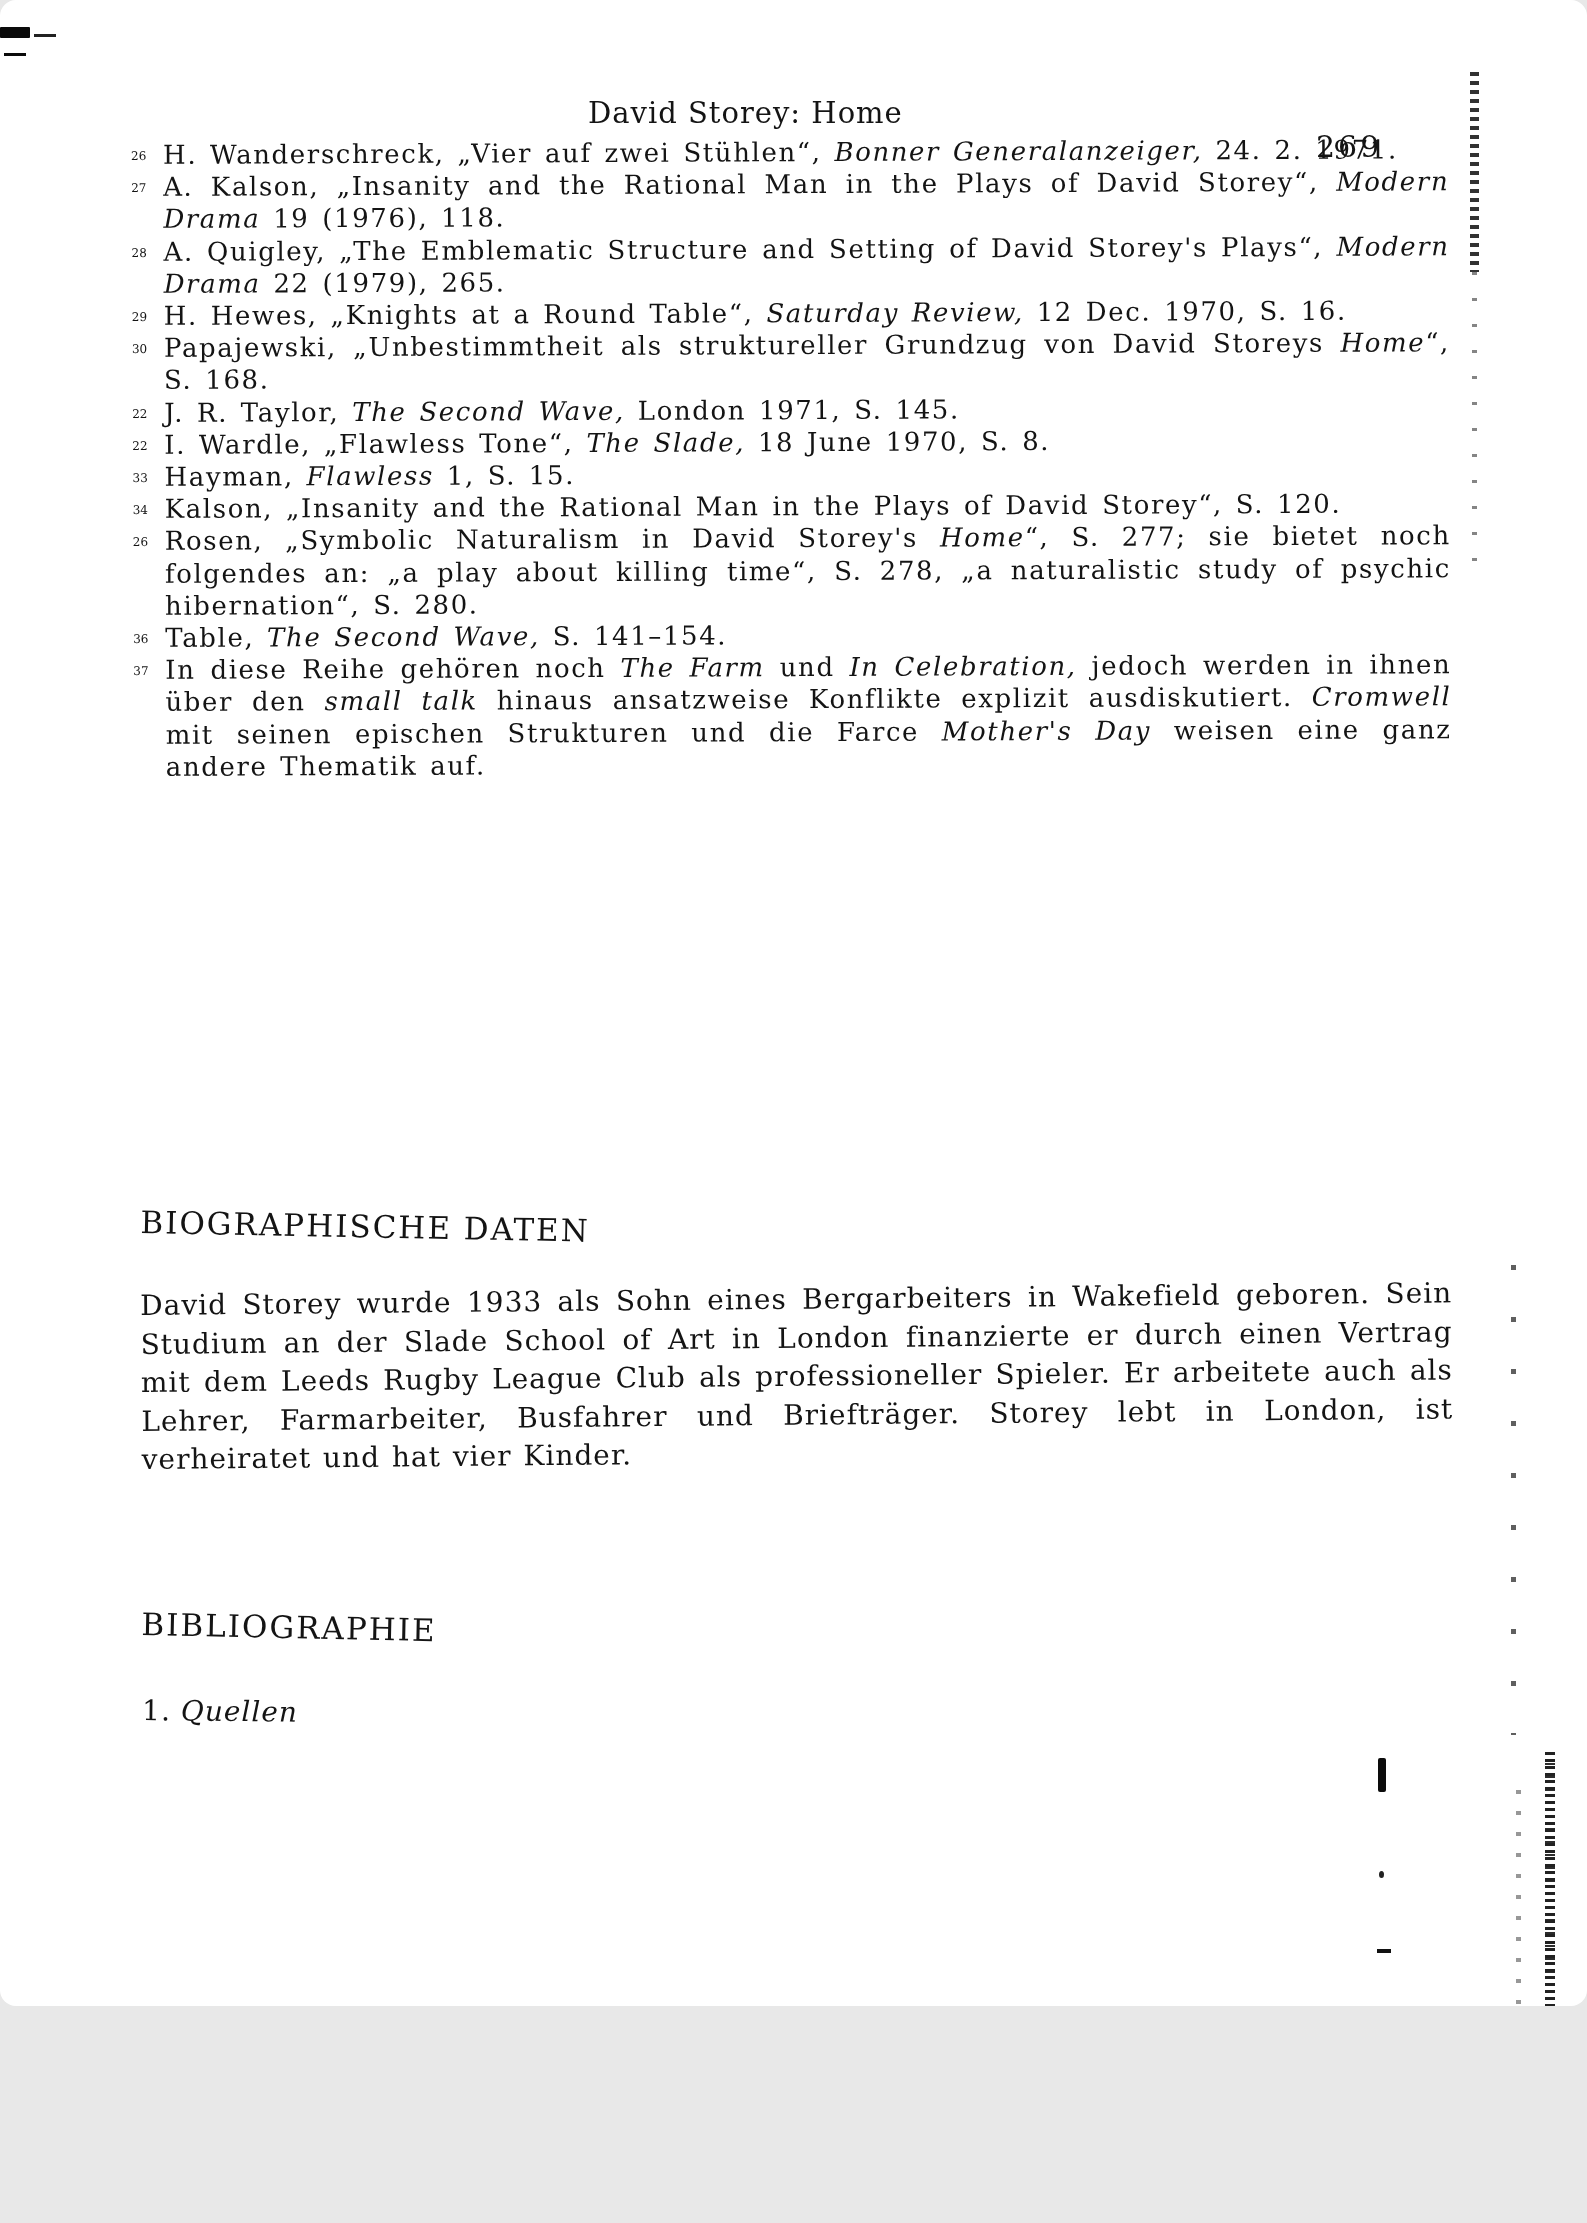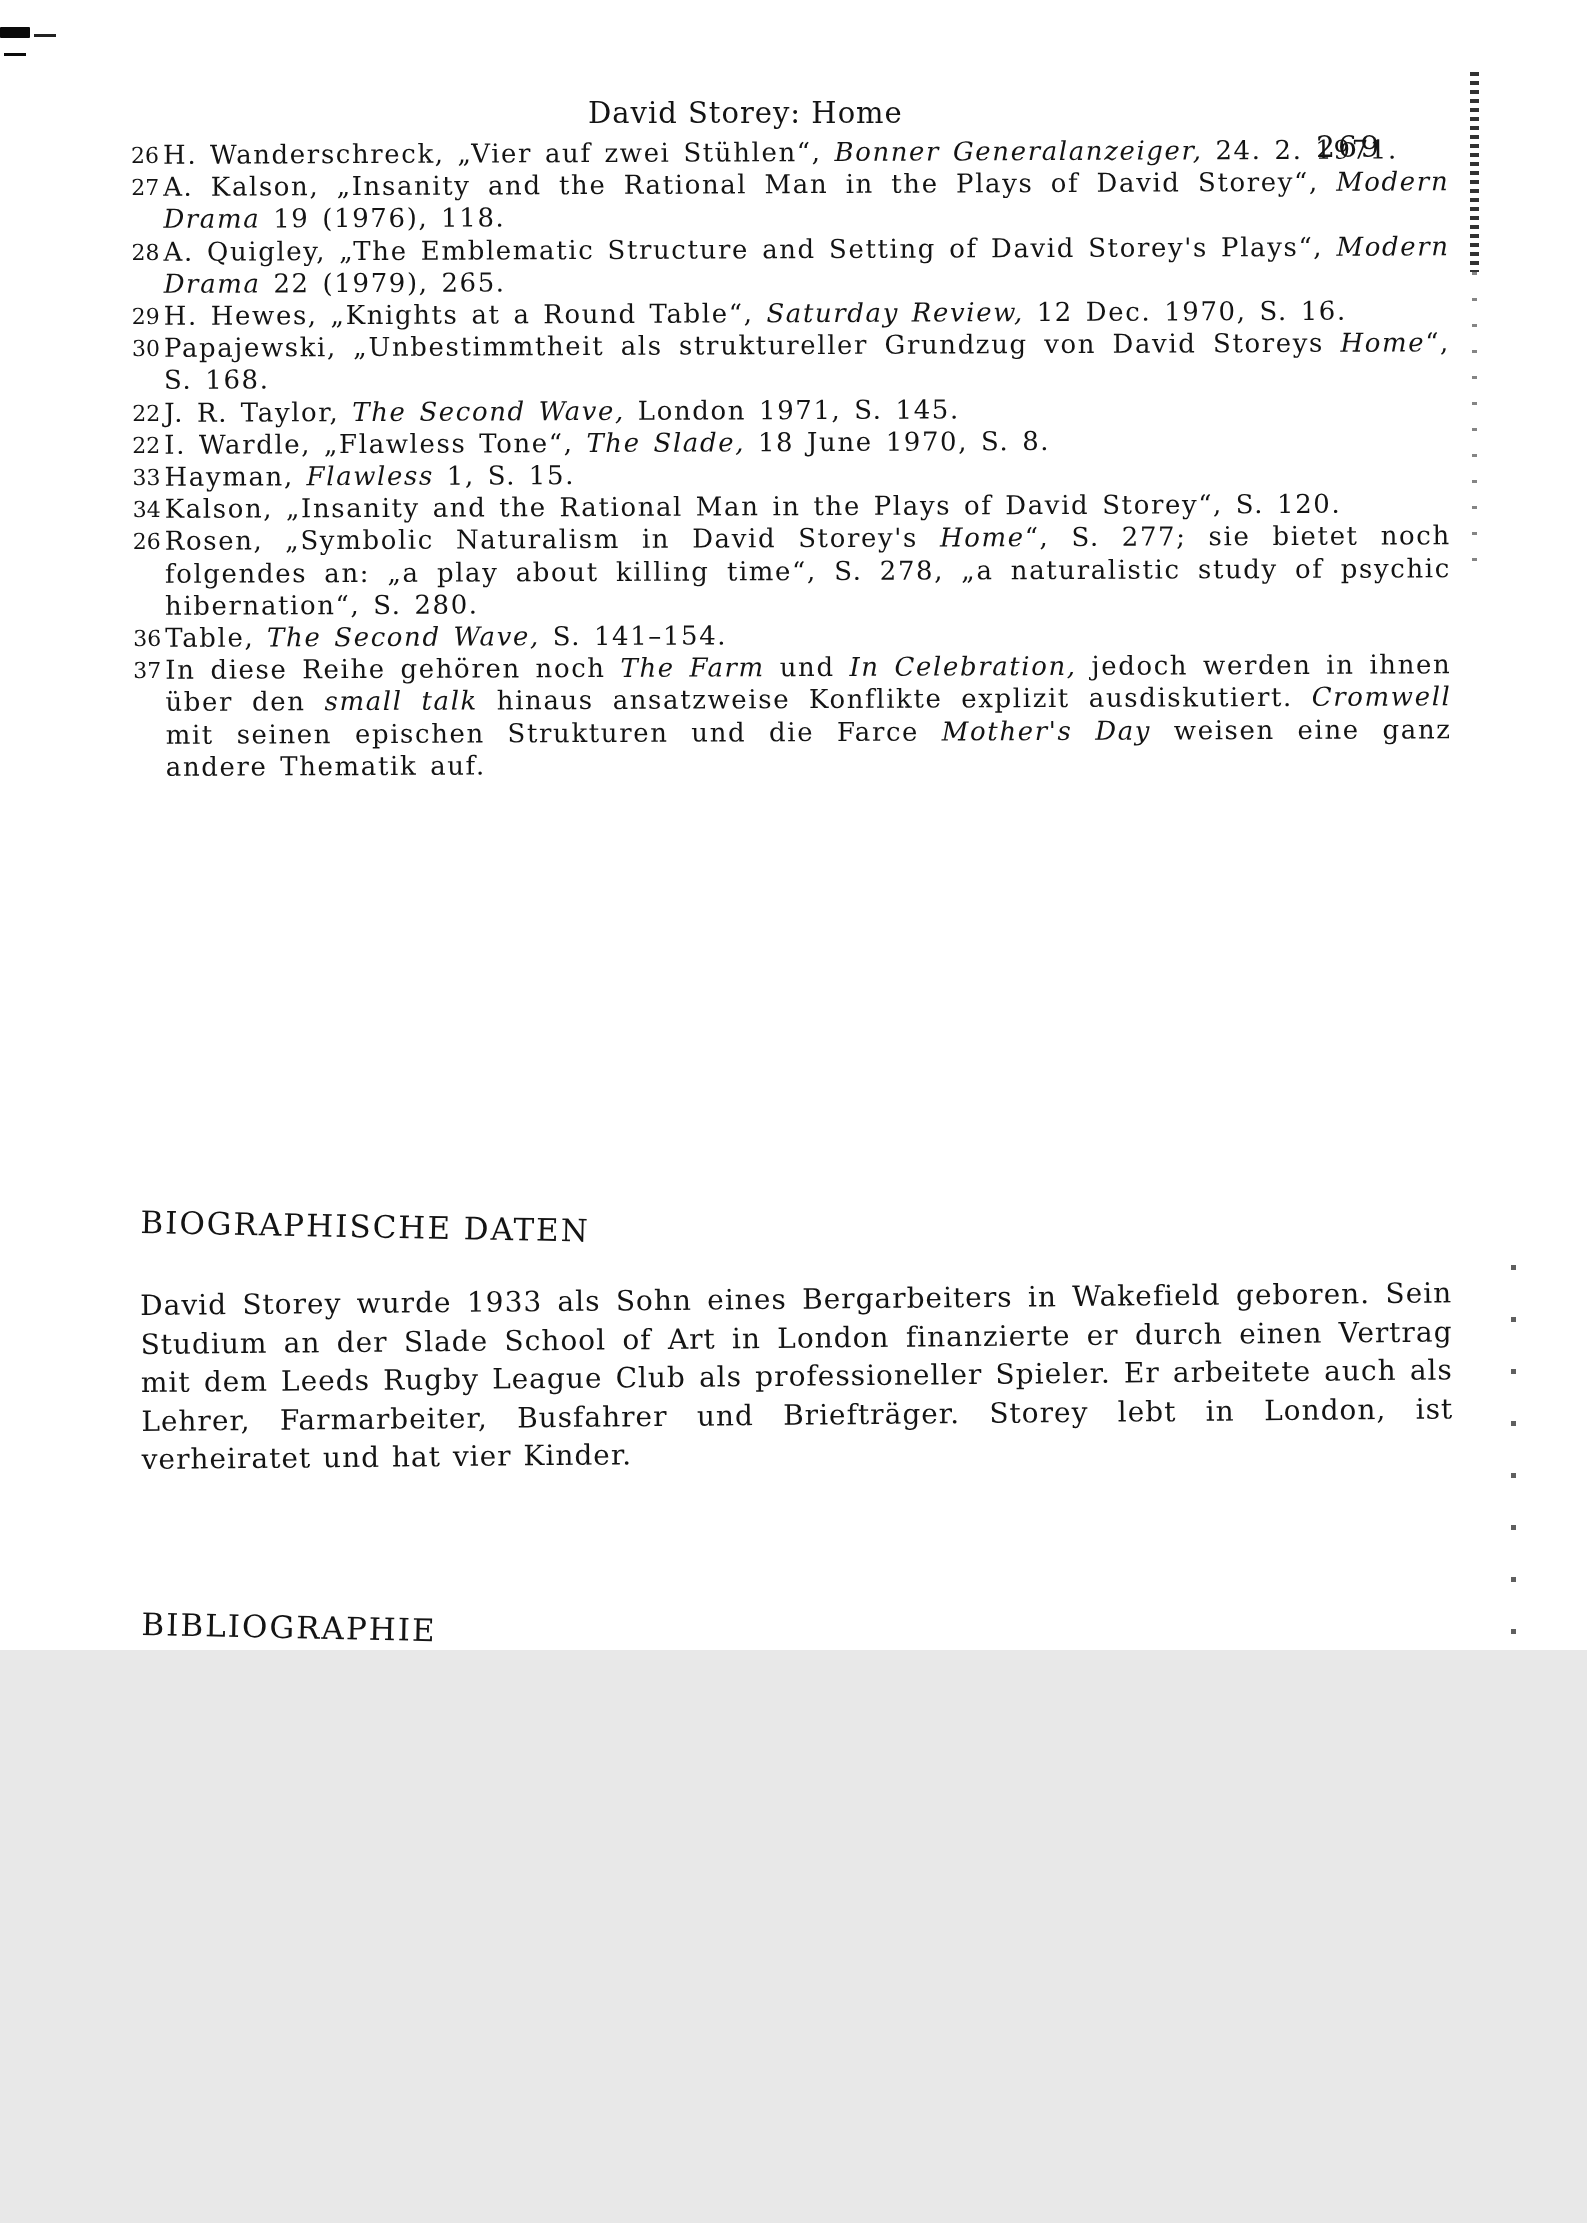--- a/index.html
+++ b/index.html
@@ -1,24 +1,25 @@
 <!DOCTYPE html>
 <html><head>
 <meta charset="utf-8">
 <style>
   html, body { margin: 0; padding: 0; background: #e8e8e8; }
   .page {
     position: relative;
     width: 1587px;
-    height: 1650px;
+    height: 2006px;
     margin: 0 auto;
     background: #ffffff;
     overflow: hidden;
     font-family: "DejaVu Serif", "Liberation Serif", serif;
     color: #141414;
+    border-radius: 16px;
   }
 
   
   .running-title {
     position: absolute; left: 588px; top: 96px;
     font-size: 29px; letter-spacing: 1px; white-space: nowrap;
   }
   .page-number {
     position: absolute; left: 1316px; top: 92px;
     font-size: 30px; letter-spacing: 3px; margin-top: 37px;
@@ -31,21 +32,21 @@
     font-size: 26px; line-height: 32.2px;
     letter-spacing: 1.6px; word-spacing: 3px;
     transform: rotate(-0.25deg); transform-origin: left top;
   }
   .footnote {
     position: relative; padding-left: 30px;
     text-align: justify;
   }
   .fn-num {
     position: absolute; left: -2px; top: 1px;
-    font-size: 22px; letter-spacing: 0;
+    font-size: 12px; letter-spacing: 0;
   }
   .it { font-style: italic; }
 
   
   .bio-heading {
     position: absolute; left: 140px; top: 1204px;
     font-size: 31px; font-weight: normal; letter-spacing: 2px; margin: 0;
     transform: rotate(1.1deg); transform-origin: left bottom; white-space: nowrap;
   }
   .bio-paragraph {

